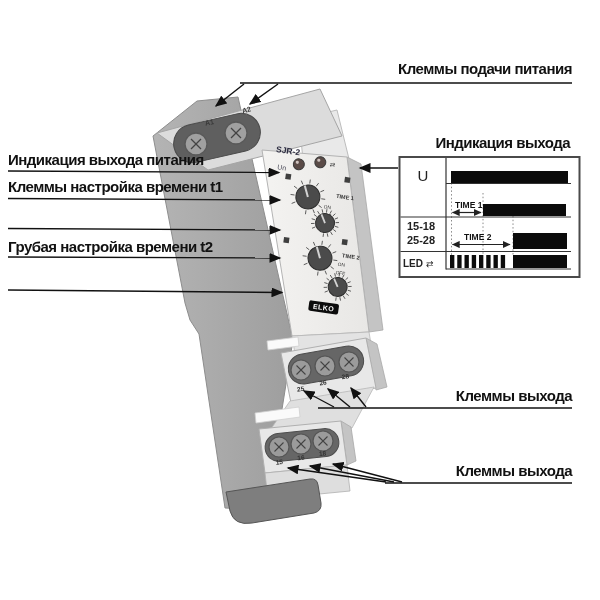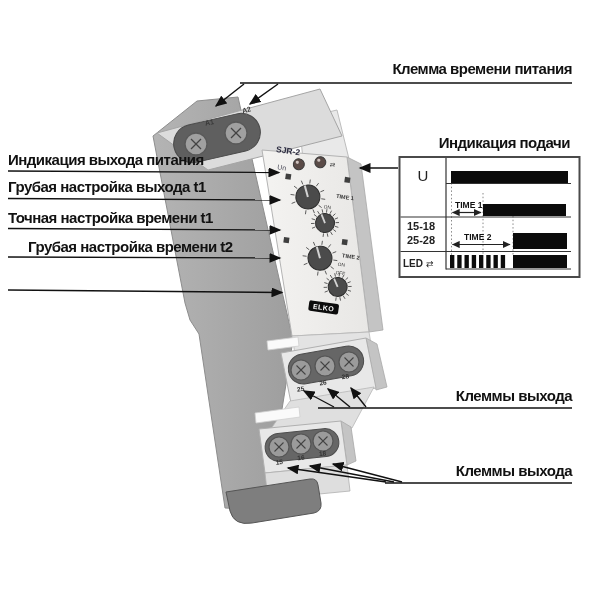--- a/index.html
+++ b/index.html
@@ -294,24 +294,23 @@
       <text class="svg-label" x="421" y="230" font-size="11" font-weight="bold" fill="#222" text-anchor="middle">15-18</text>
       <text class="svg-label" x="421" y="244" font-size="11" font-weight="bold" fill="#222" text-anchor="middle">25-28</text>
       <text class="svg-label" x="403" y="266.5" font-size="10" font-weight="bold" fill="#222">LED</text>
       <text class="svg-label" x="426" y="266.5" font-size="9" fill="#222">⇄</text>
 
       <text class="svg-label" x="455" y="208" font-size="8.5" font-weight="bold" fill="#111">TIME 1</text>
       <text class="svg-label" x="464" y="240" font-size="8.5" font-weight="bold" fill="#111">TIME 2</text>
     </g>
   </svg>
 
-  <div class="lbl" style="top:61px;right:28px;">Клемма времени питания</div>
+  <div class="lbl" style="top:61px;right:28px;">Клеммы подачи питания</div>
 
   <div class="lbl" style="top:152px;left:8px;">Индикация  выхода питания</div>
-  <div class="lbl" style="top:179px;left:8px;">Грубая настройка выхода t1</div>
-  <div class="lbl" style="top:210px;left:8px;">Точная настройка времени t1</div>
-  <div class="lbl" style="top:239px;left:8px;margin-left:20px;">Грубая настройка времени t2</div>
-
-  <div class="lbl" style="top:135px;right:30px;">Индикация подачи</div>
+  <div class="lbl" style="top:179px;left:8px;">Клеммы настройка времени t1</div>
+  <div class="lbl" style="top:239px;left:8px;">Грубая настройка времени t2</div>
+
+  <div class="lbl" style="top:135px;right:30px;">Индикация выхода</div>
 
   <div class="lbl" style="top:388px;right:28px;">Клеммы выхода</div>
   <div class="lbl" style="top:463px;right:28px;">Клеммы выхода</div>
 </div>
 
 </body></html>

